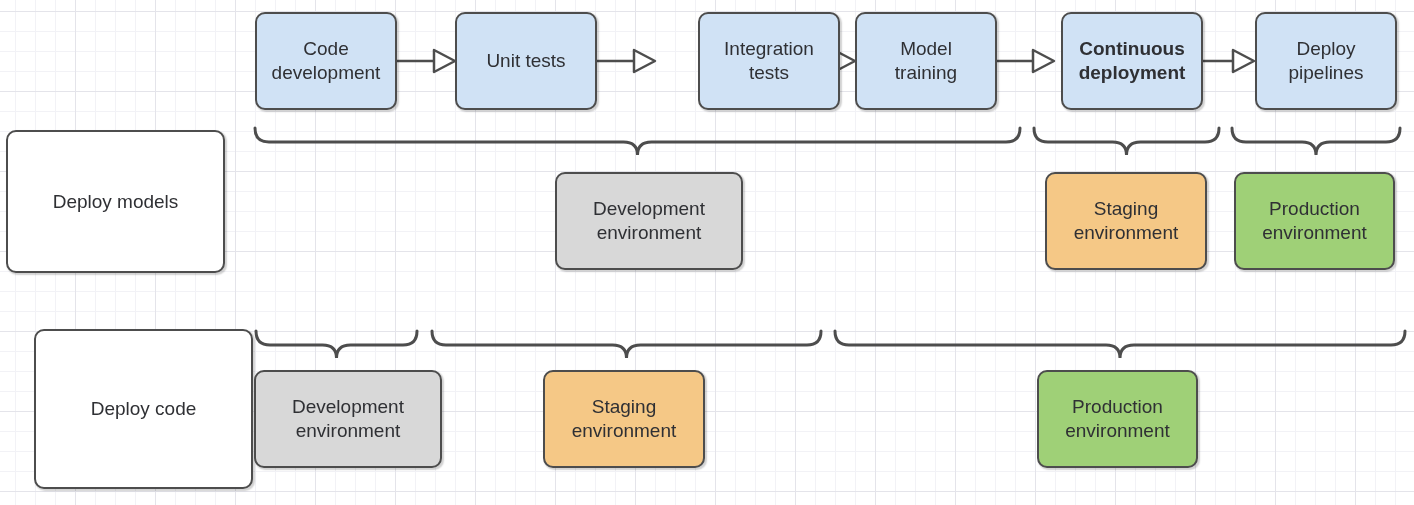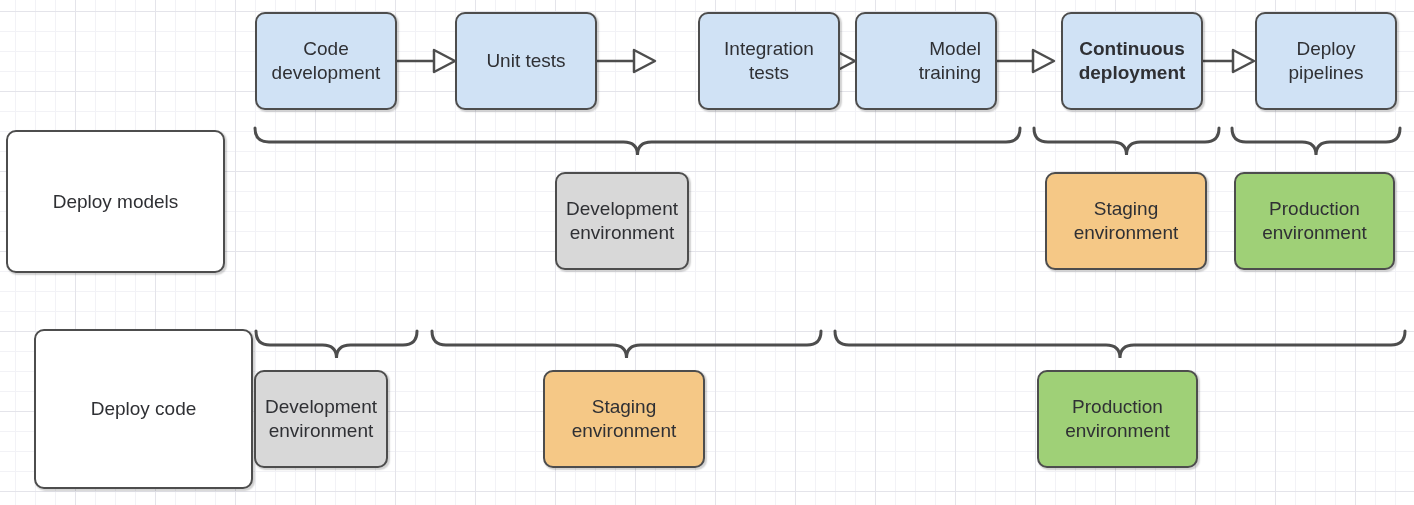--- a/index.html
+++ b/index.html
@@ -29,21 +29,21 @@
     justify-content: center;
     text-align: center;
     color: #2f3034;
     font-size: 19px;
     line-height: 1.25;
     box-shadow: 1.5px 1.5px 1.5px rgba(0,0,0,0.18);
   }
   .node .lbl { display:block; }
   .step       { background: #d0e2f5; width:142px; height:98px; top:12px; padding:0 14px; }
   .row-label  { background: #ffffff; width:219px; padding:0 10px; }
-  .env        { width:134px; height:98px; padding:0 10px; }
+  .env        { width:188px; height:98px; padding:0 10px; }
   .env-development { background: #d8d8d8; }
   .env-staging     { background: #f5c886; }
   .env-production  { background: #9fd077; }
 </style>
 </head>
 <body>
 
 <div class="canvas">
 
   <svg class="connectors" viewBox="0 0 1414 505">
@@ -80,21 +80,21 @@
 
   <div class="node step" style="left:255px;">
     <span class="lbl">Code development</span>
   </div>
   <div class="node step" style="left:455px;">
     <span class="lbl">Unit tests</span>
   </div>
   <div class="node step" style="left:655px;margin-left:43px;">
     <span class="lbl">Integration tests</span>
   </div>
-  <div class="node step" style="left:855px;text-align:right;">
+  <div class="node step" style="left:855px;">
     <span class="lbl">Model training</span>
   </div>
   <div class="node step" style="left:1061px;font-weight:bold;">
     <span class="lbl">Continuous deployment</span>
   </div>
   <div class="node step" style="left:1255px;">
     <span class="lbl">Deploy pipelines</span>
   </div>
 
   <div class="node row-label" style="left:6px;top:130px;height:143px;">

